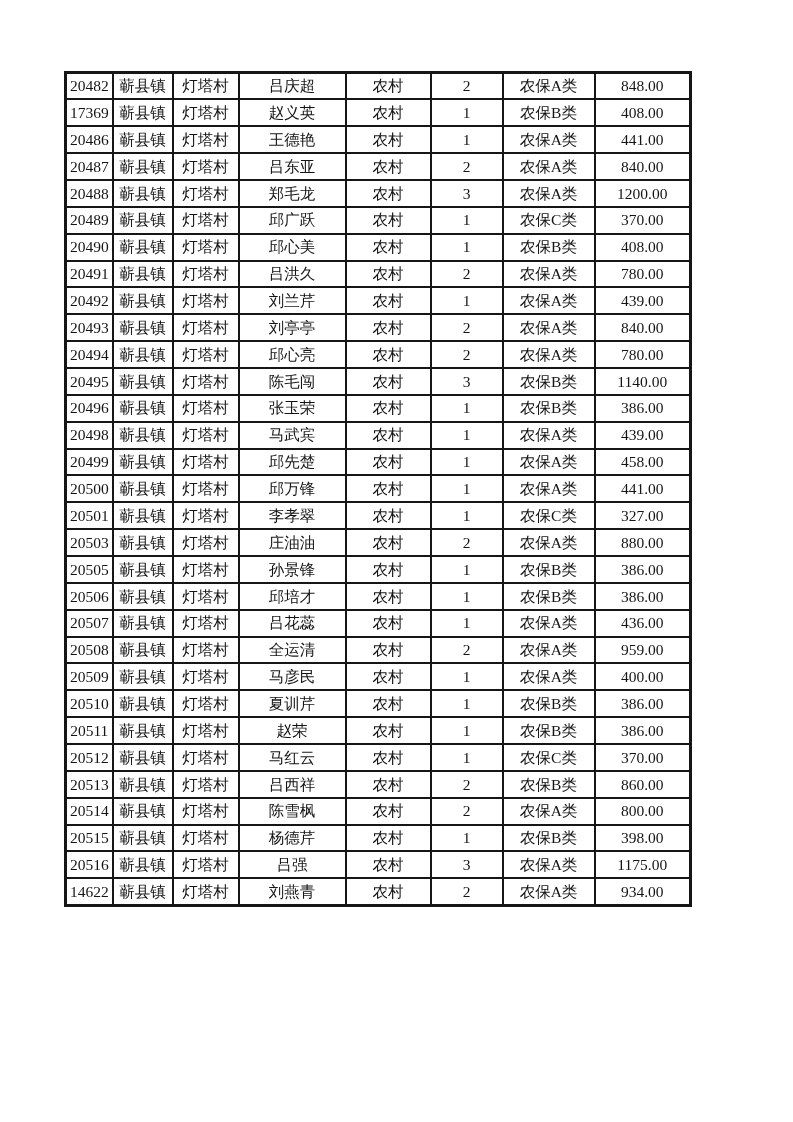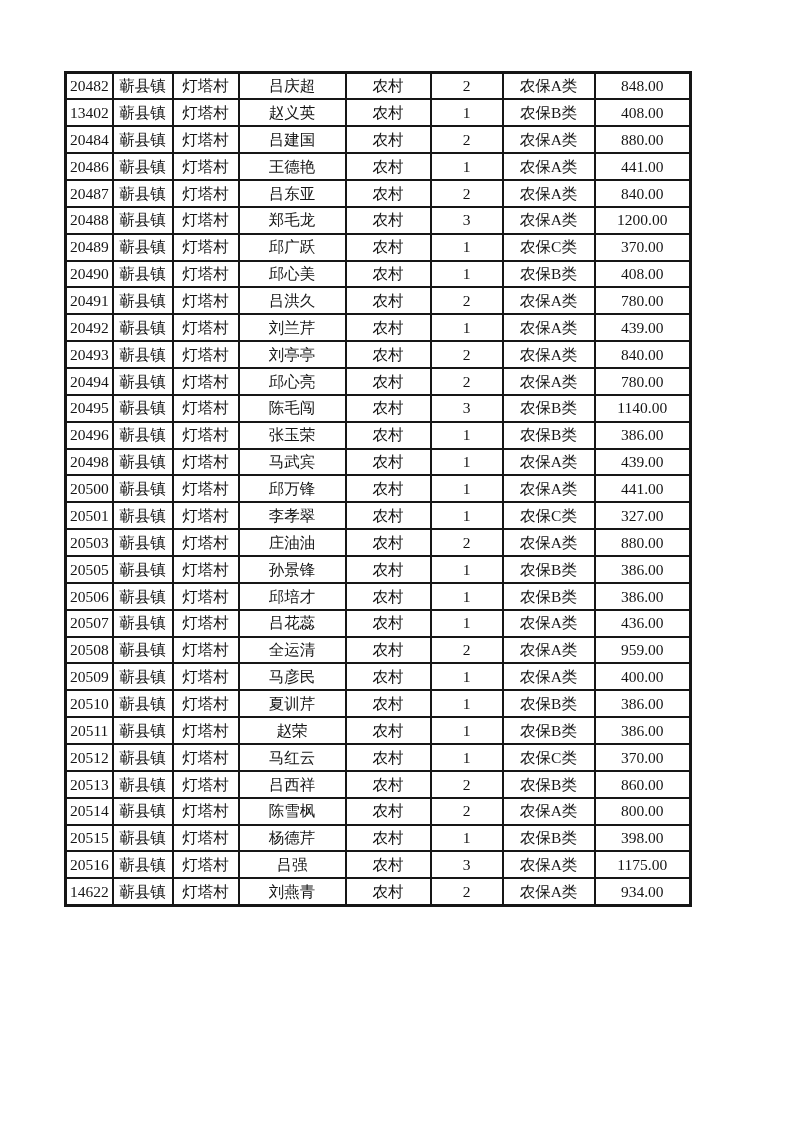--- a/index.html
+++ b/index.html
@@ -58,38 +58,28 @@
           <td>20482</td>
           <td>蕲县镇</td>
           <td>灯塔村</td>
           <td>吕庆超</td>
           <td>农村</td>
           <td>2</td>
           <td>农保A类</td>
           <td>848.00</td>
         </tr>
         <tr>
-          <td>13402</td>
+          <td>17369</td>
           <td>蕲县镇</td>
           <td>灯塔村</td>
           <td>赵义英</td>
           <td>农村</td>
           <td>1</td>
           <td>农保B类</td>
           <td>408.00</td>
-        </tr>
-        <tr>
-          <td>20484</td>
-          <td>蕲县镇</td>
-          <td>灯塔村</td>
-          <td>吕建国</td>
-          <td>农村</td>
-          <td>2</td>
-          <td>农保A类</td>
-          <td>880.00</td>
         </tr>
         <tr>
           <td>20486</td>
           <td>蕲县镇</td>
           <td>灯塔村</td>
           <td>王德艳</td>
           <td>农村</td>
           <td>1</td>
           <td>农保A类</td>
           <td>441.00</td>
@@ -196,20 +186,30 @@
         </tr>
         <tr>
           <td>20498</td>
           <td>蕲县镇</td>
           <td>灯塔村</td>
           <td>马武宾</td>
           <td>农村</td>
           <td>1</td>
           <td>农保A类</td>
           <td>439.00</td>
+        </tr>
+        <tr>
+          <td>20499</td>
+          <td>蕲县镇</td>
+          <td>灯塔村</td>
+          <td>邱先楚</td>
+          <td>农村</td>
+          <td>1</td>
+          <td>农保A类</td>
+          <td>458.00</td>
         </tr>
         <tr>
           <td>20500</td>
           <td>蕲县镇</td>
           <td>灯塔村</td>
           <td>邱万锋</td>
           <td>农村</td>
           <td>1</td>
           <td>农保A类</td>
           <td>441.00</td>

